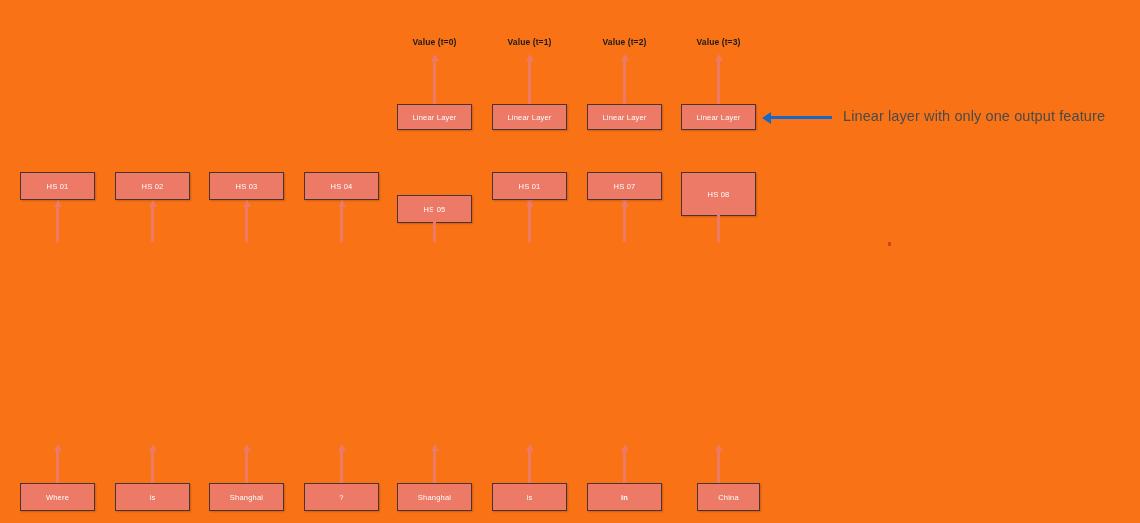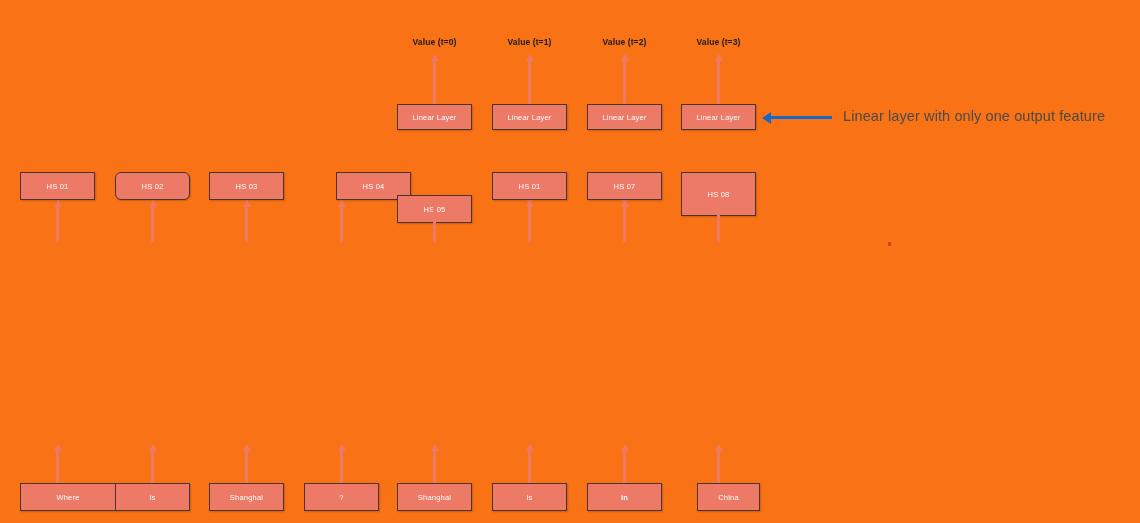--- a/index.html
+++ b/index.html
@@ -172,23 +172,23 @@
       <span class="head"></span>
     </div>
   <div class="arrow" style="left:623px; top:200px; height:36px;">
       <span class="head"></span>
     </div>
   <div class="arrow" style="left:717px; top:200px; height:36px;">
       <span class="head"></span>
     </div>
 
   <div class="box" style="left:20px; top:172px; width:75px; height:28px;">HS 01</div>
-  <div class="box" style="left:115px; top:172px; width:75px; height:28px;border-radius:6px;">HS 02</div>
+  <div class="box" style="left:115px; top:172px; width:75px; height:28px;">HS 02</div>
   <div class="box" style="left:209px; top:172px; width:75px; height:28px;">HS 03</div>
-  <div class="box" style="left:304px; top:172px; width:75px; height:28px;margin-left:32px;">HS 04</div>
+  <div class="box" style="left:304px; top:172px; width:75px; height:28px;">HS 04</div>
   <div class="box" style="left:397px; top:172px; width:75px; height:28px;margin-top:23px;">HS 05</div>
   <div class="box" style="left:492px; top:172px; width:75px; height:28px;">HS 01</div>
   <div class="box" style="left:587px; top:172px; width:75px; height:28px;">HS 07</div>
   <div class="box" style="left:681px; top:172px; width:75px; height:44px;">HS 08</div>
 
   <div class="arrow" style="left:56px;  top:206px; height:36px;">
       <span class="head"></span>
     </div>
   <div class="arrow" style="left:151px; top:206px; height:36px;">
       <span class="head"></span>
@@ -231,21 +231,21 @@
   <div class="arrow" style="left:528px; top:450px; height:33px;">
       <span class="head"></span>
     </div>
   <div class="arrow" style="left:623px; top:450px; height:33px;">
       <span class="head"></span>
     </div>
   <div class="arrow" style="left:717px; top:450px; height:33px;">
       <span class="head"></span>
     </div>
 
-  <div class="box" style="left:20px; top:483px; width:96px; height:28px;">Where</div>
+  <div class="box" style="left:20px; top:483px; width:75px; height:28px;">Where</div>
   <div class="box" style="left:115px; top:483px; width:75px; height:28px;">is</div>
   <div class="box" style="left:209px; top:483px; width:75px; height:28px;">Shanghai</div>
   <div class="box" style="left:304px; top:483px; width:75px; height:28px;">?</div>
   <div class="box" style="left:397px; top:483px; width:75px; height:28px;">Shanghai</div>
   <div class="box" style="left:492px; top:483px; width:75px; height:28px;">is</div>
   <div class="box" style="left:587px; top:483px; width:75px; height:28px;font-weight:bold;">in</div>
   <div class="box" style="left:681px; top:483px; width:63px; height:28px;margin-left:16px;">China</div>
 
   <div class="speck" style="left:888px; top:242px;"></div>
 

